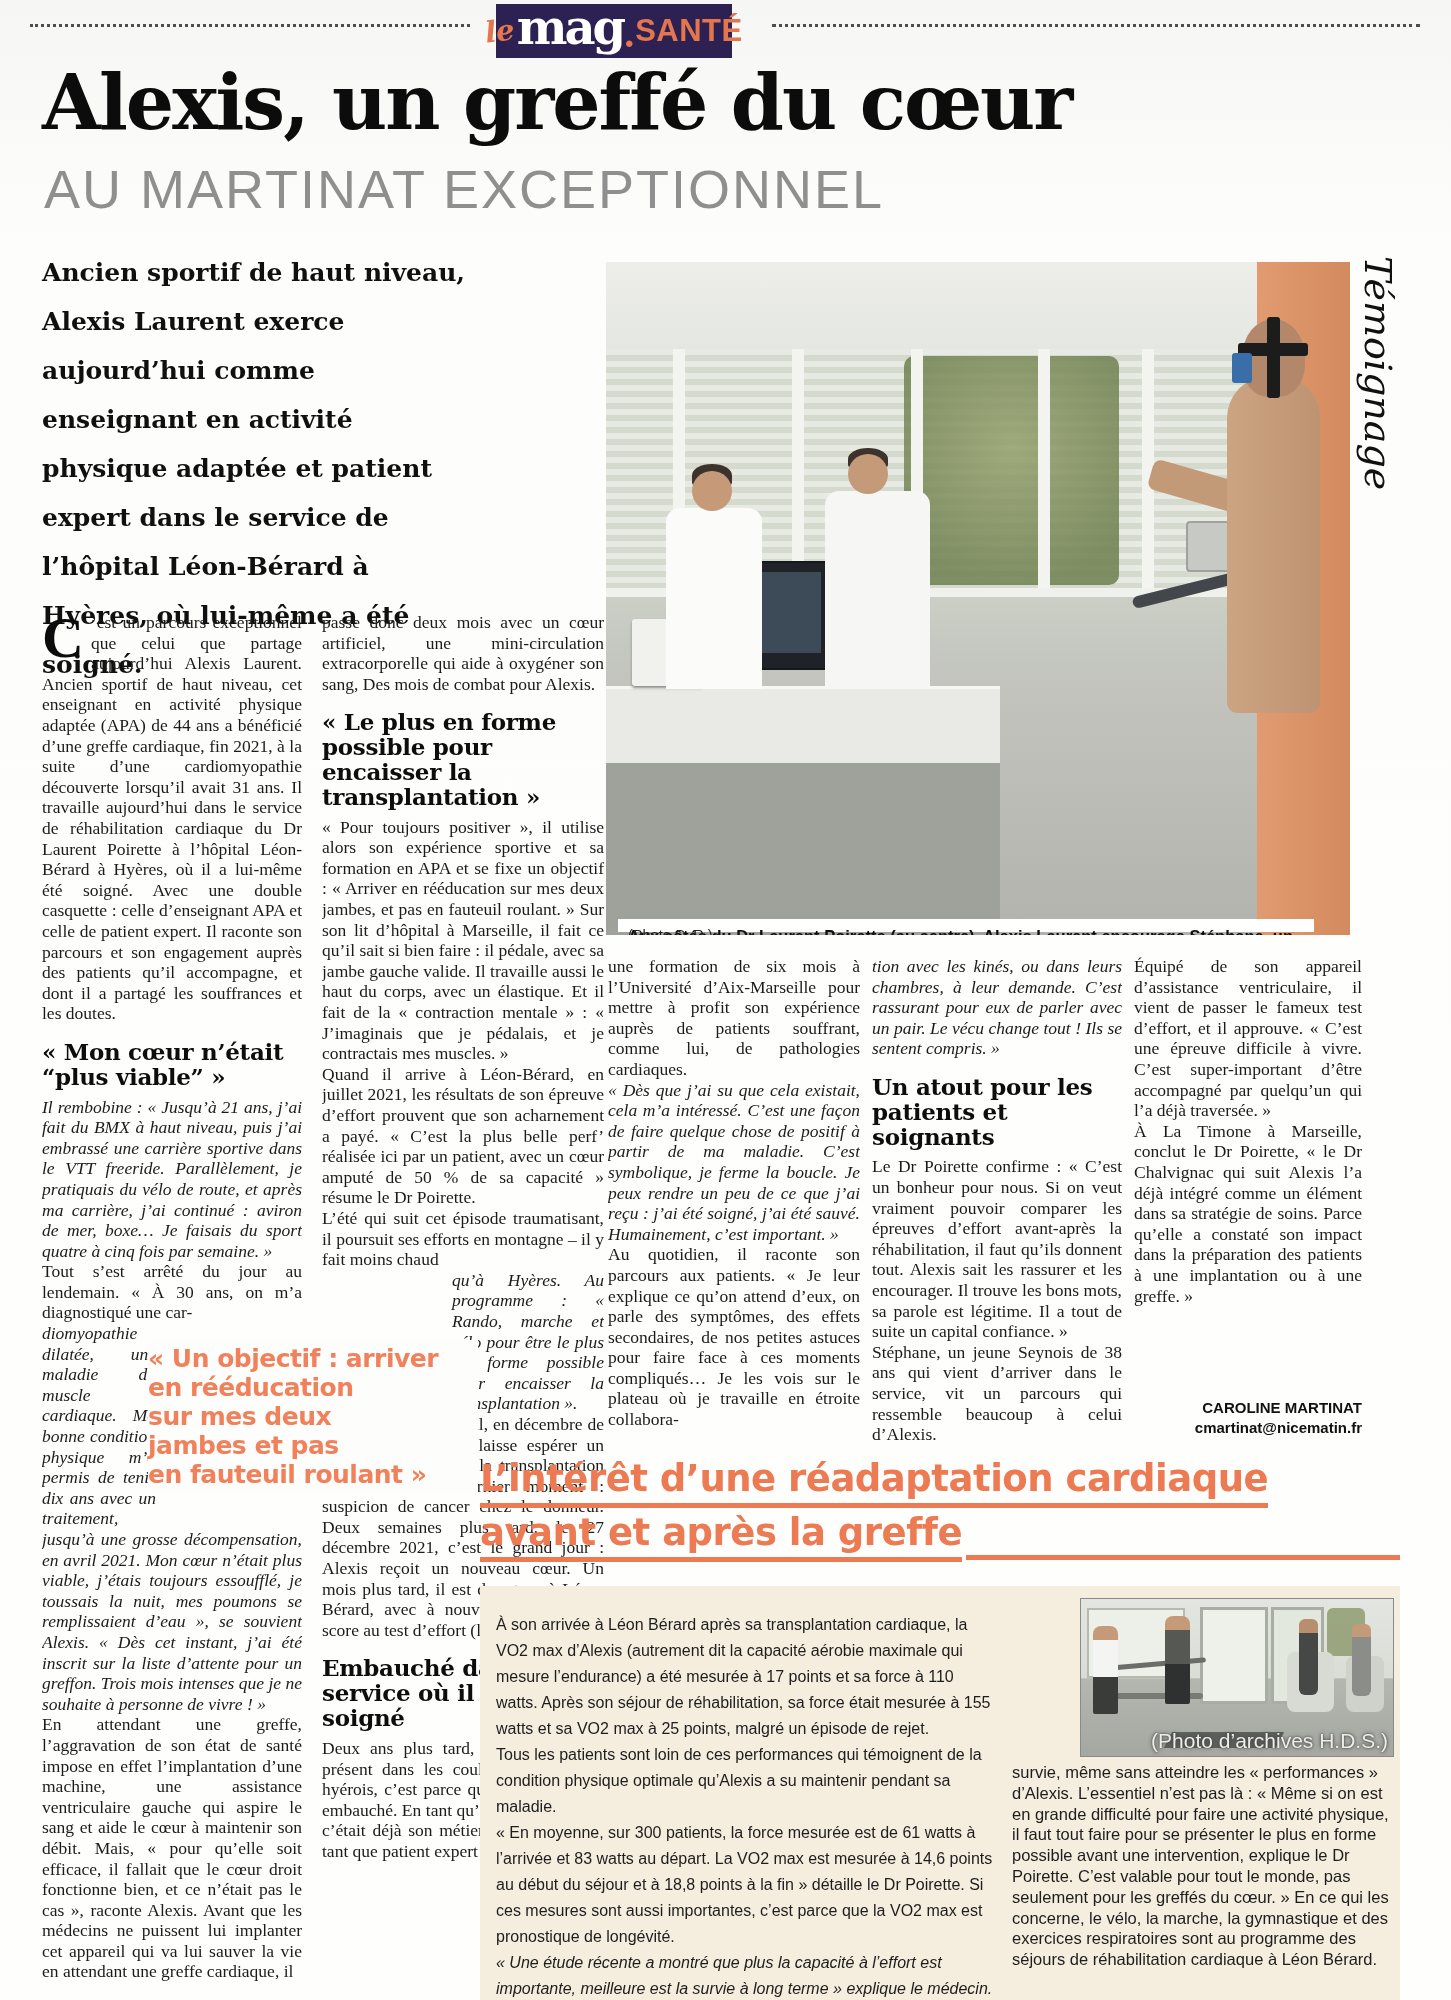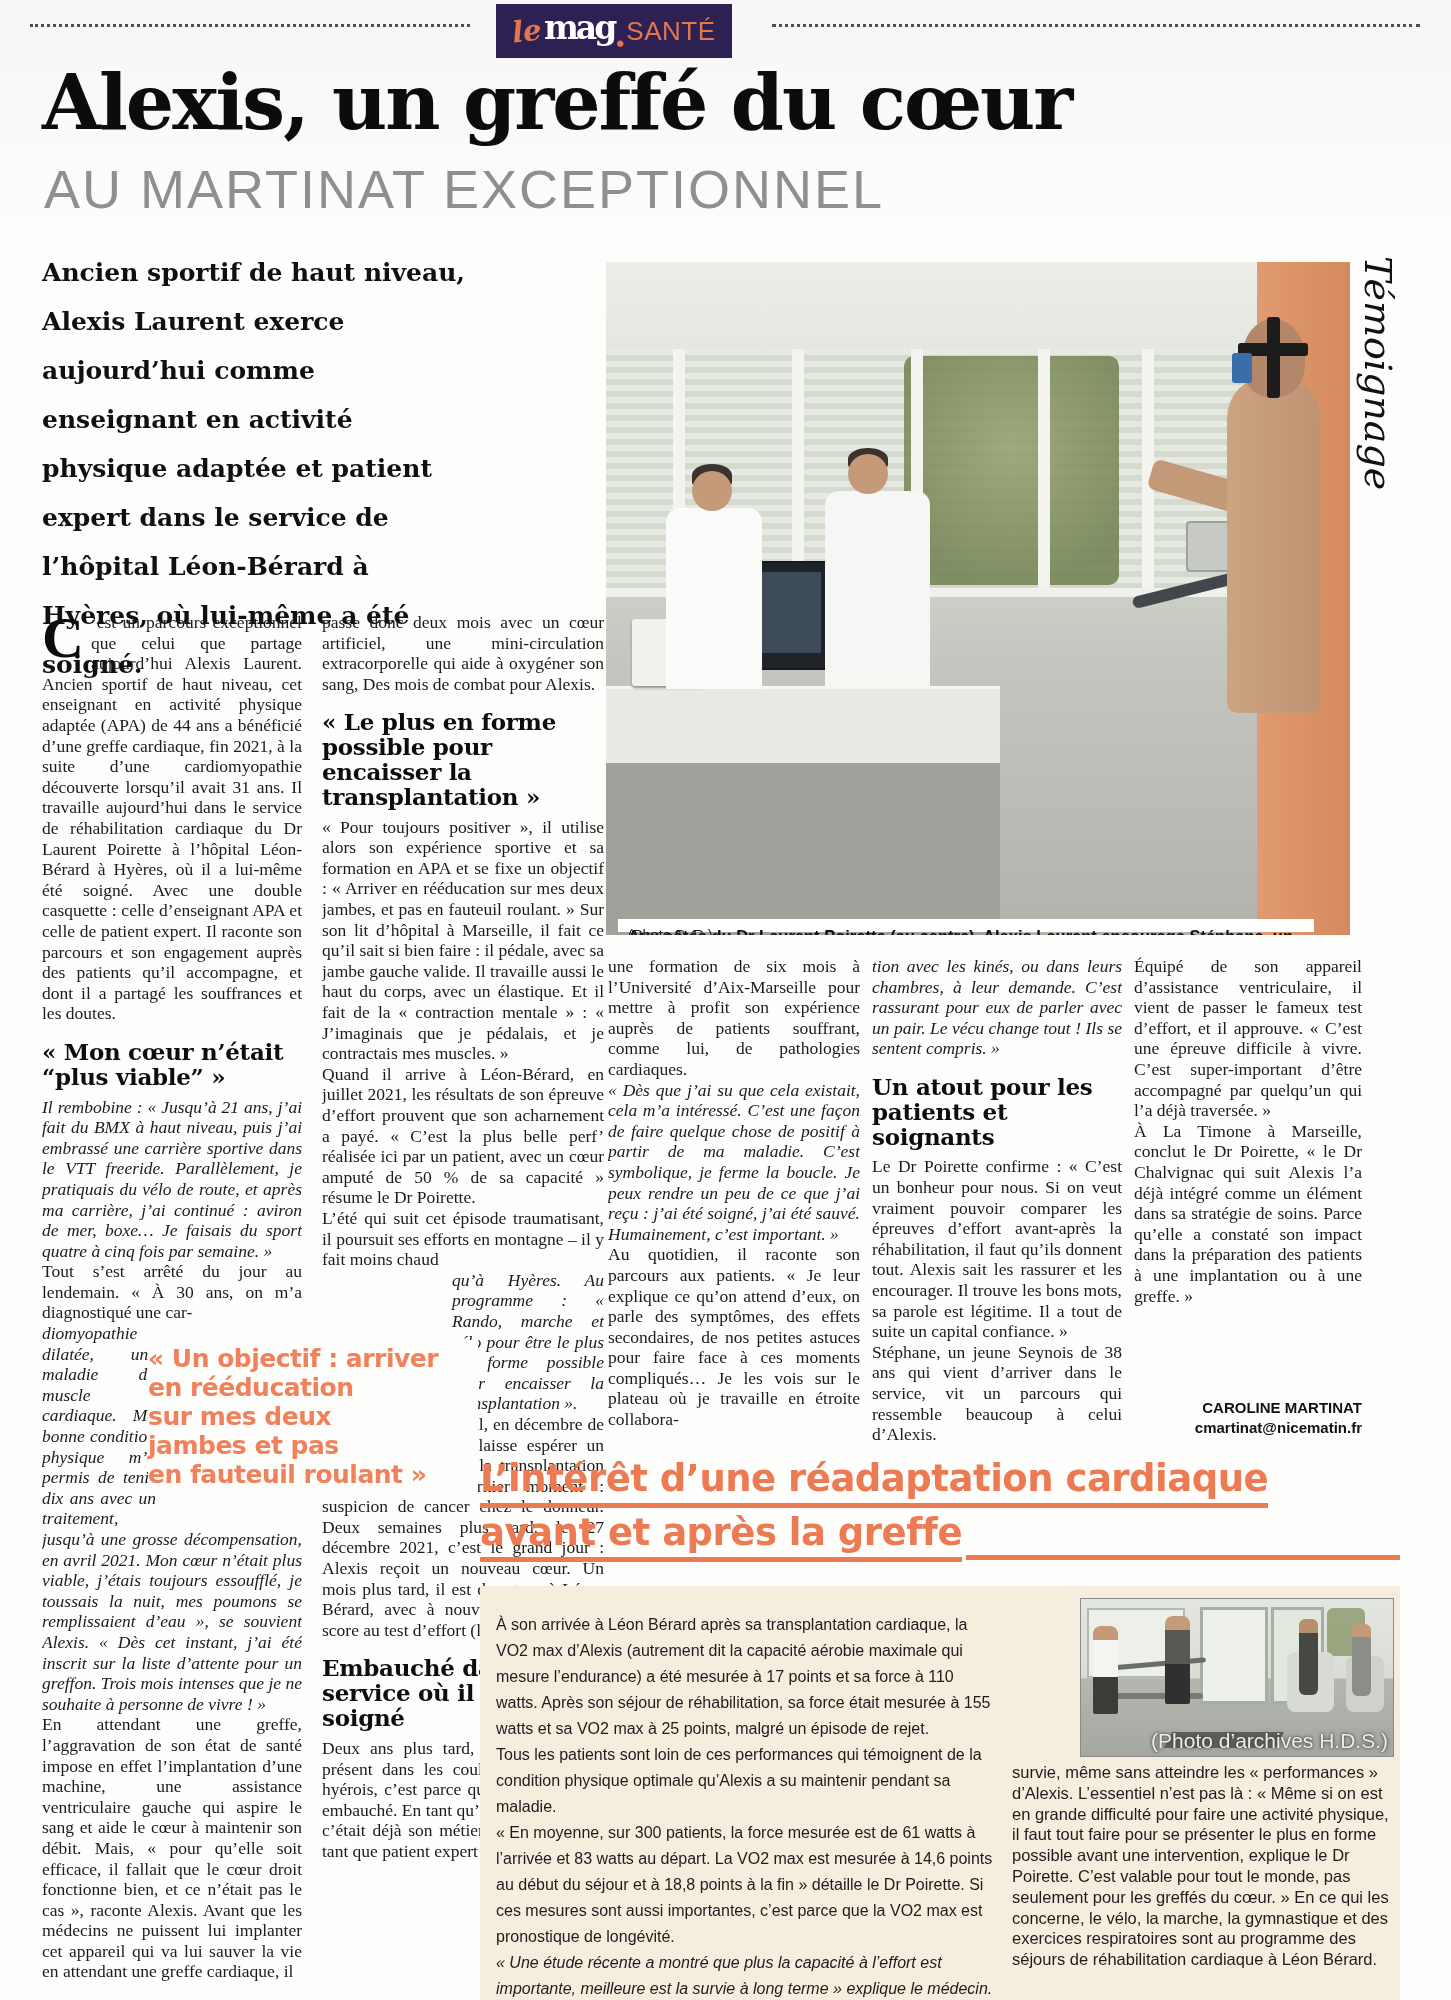--- a/index.html
+++ b/index.html
@@ -7,24 +7,24 @@
         background:linear-gradient(180deg,#f6f6f5 0,#fdfdfc 240px,#fefefd 100%);
         font-family:"Liberation Serif",serif;color:#1b1b1b;}
   
   .dots{position:absolute;top:24px;height:0;border-top:3px dotted #4d4d4d;}
   .dots-l{left:30px;width:440px;}
   .dots-r{left:772px;width:648px;}
   .logo{position:absolute;left:496px;top:4px;width:236px;height:54px;background:#2d2153;
         display:flex;align-items:center;justify-content:center;}
   .lg-le{font-family:"DejaVu Serif",serif;font-style:italic;font-weight:bold;color:#e4764e;
          font-size:29px;margin-right:2px;transform:rotate(-6deg);}
-  .lg-mag{font-family:"DejaVu Serif",serif;font-weight:bold;color:#ffffff;font-size:33px;
+  .lg-mag{font-family:"DejaVu Serif",serif;font-weight:bold;color:#ffffff;font-size:48px;
           letter-spacing:-3px;line-height:1;margin-top:-8px;text-align:center;}
   .lg-dot{color:#e4764e;font-size:40px;font-weight:bold;line-height:1;align-self:flex-end;margin:0 1px 4px 1px;}
-  .lg-sante{font-family:"Liberation Sans",sans-serif;font-weight:normal;color:#e4764e;font-size:26px;letter-spacing:.5px;}
+  .lg-sante{font-family:"Liberation Sans",sans-serif;font-weight:bold;color:#e4764e;font-size:31px;letter-spacing:.5px;}
   
   .headline{position:absolute;left:42px;top:58px;margin:0;width:1100px;
             font-family:"DejaVu Serif",serif;font-weight:bold;font-size:76px;letter-spacing:-2px;color:#0c0c0c;}
   .subheadline{position:absolute;left:44px;top:158px;font-family:"Liberation Sans",sans-serif;
                font-size:54px;color:#8f8f8f;letter-spacing:2px;}
   .lead{position:absolute;left:42px;top:248px;width:436px;font-family:"DejaVu Serif",serif;
         font-weight:bold;font-size:25px;line-height:49px;color:#101010;}
   .temoignage{position:absolute;left:1356px;top:256px;writing-mode:vertical-rl;
               font-family:"DejaVu Serif",serif;font-style:italic;font-size:38px;color:#111;}
   

